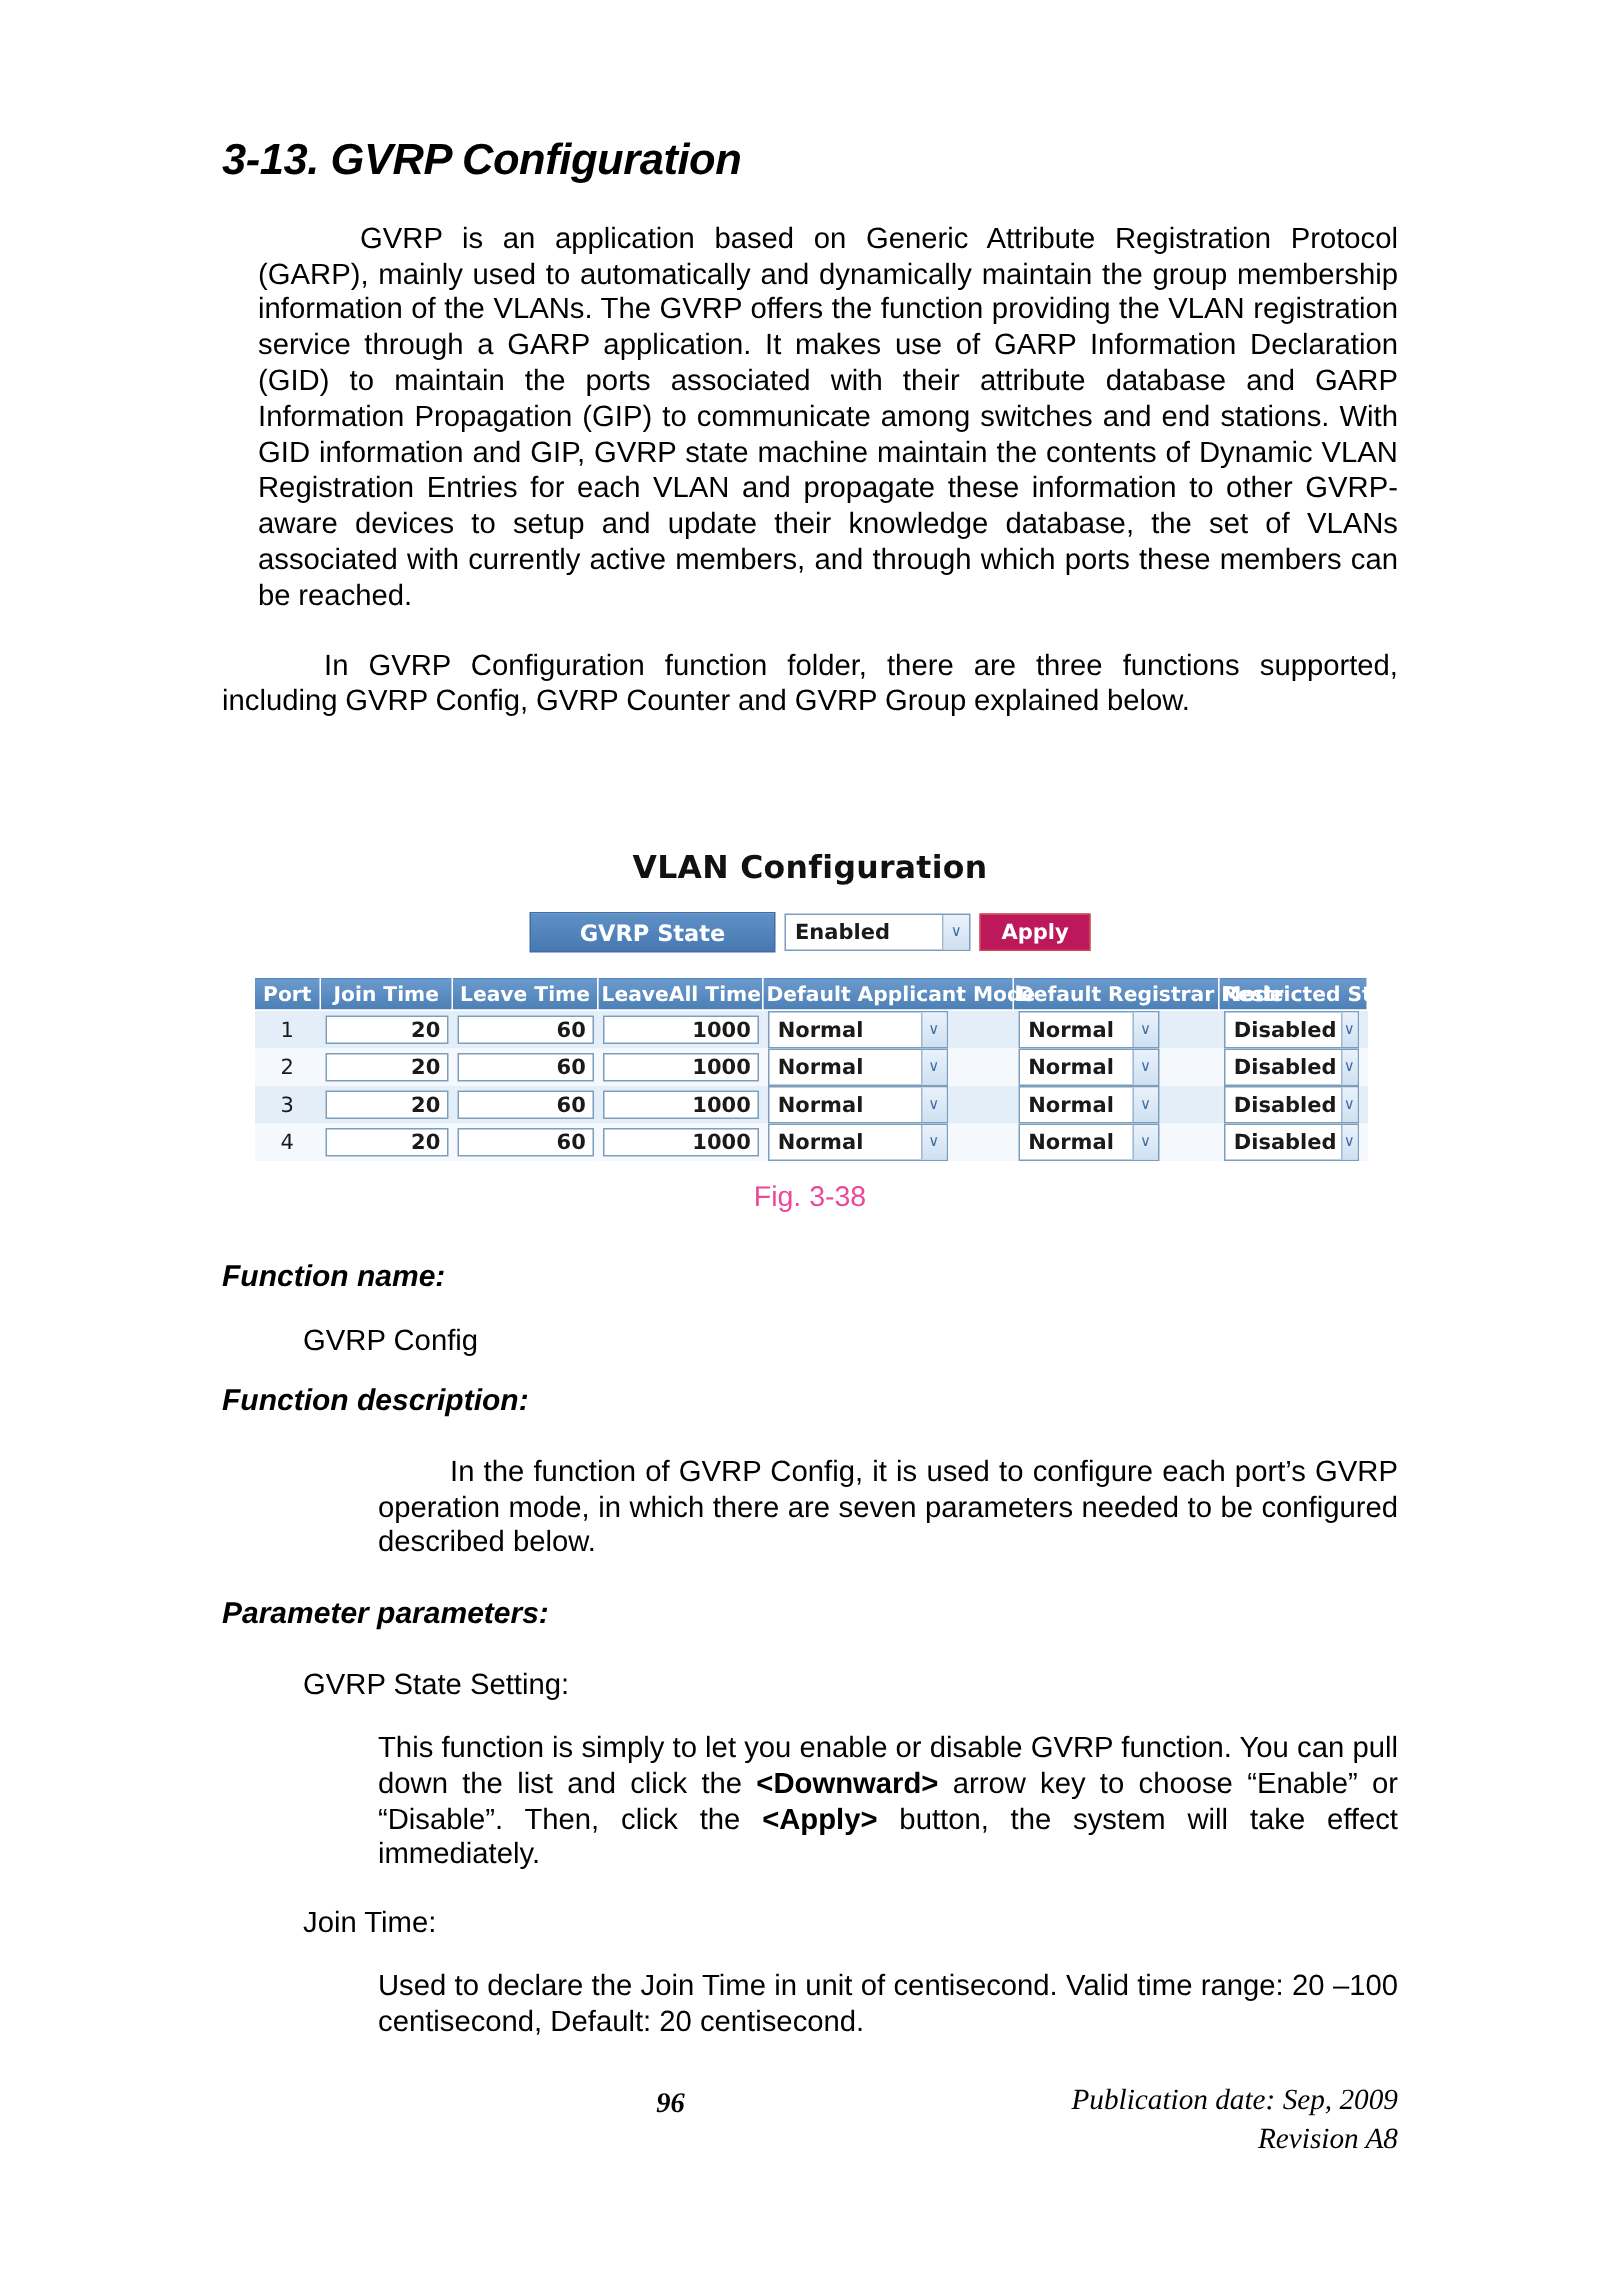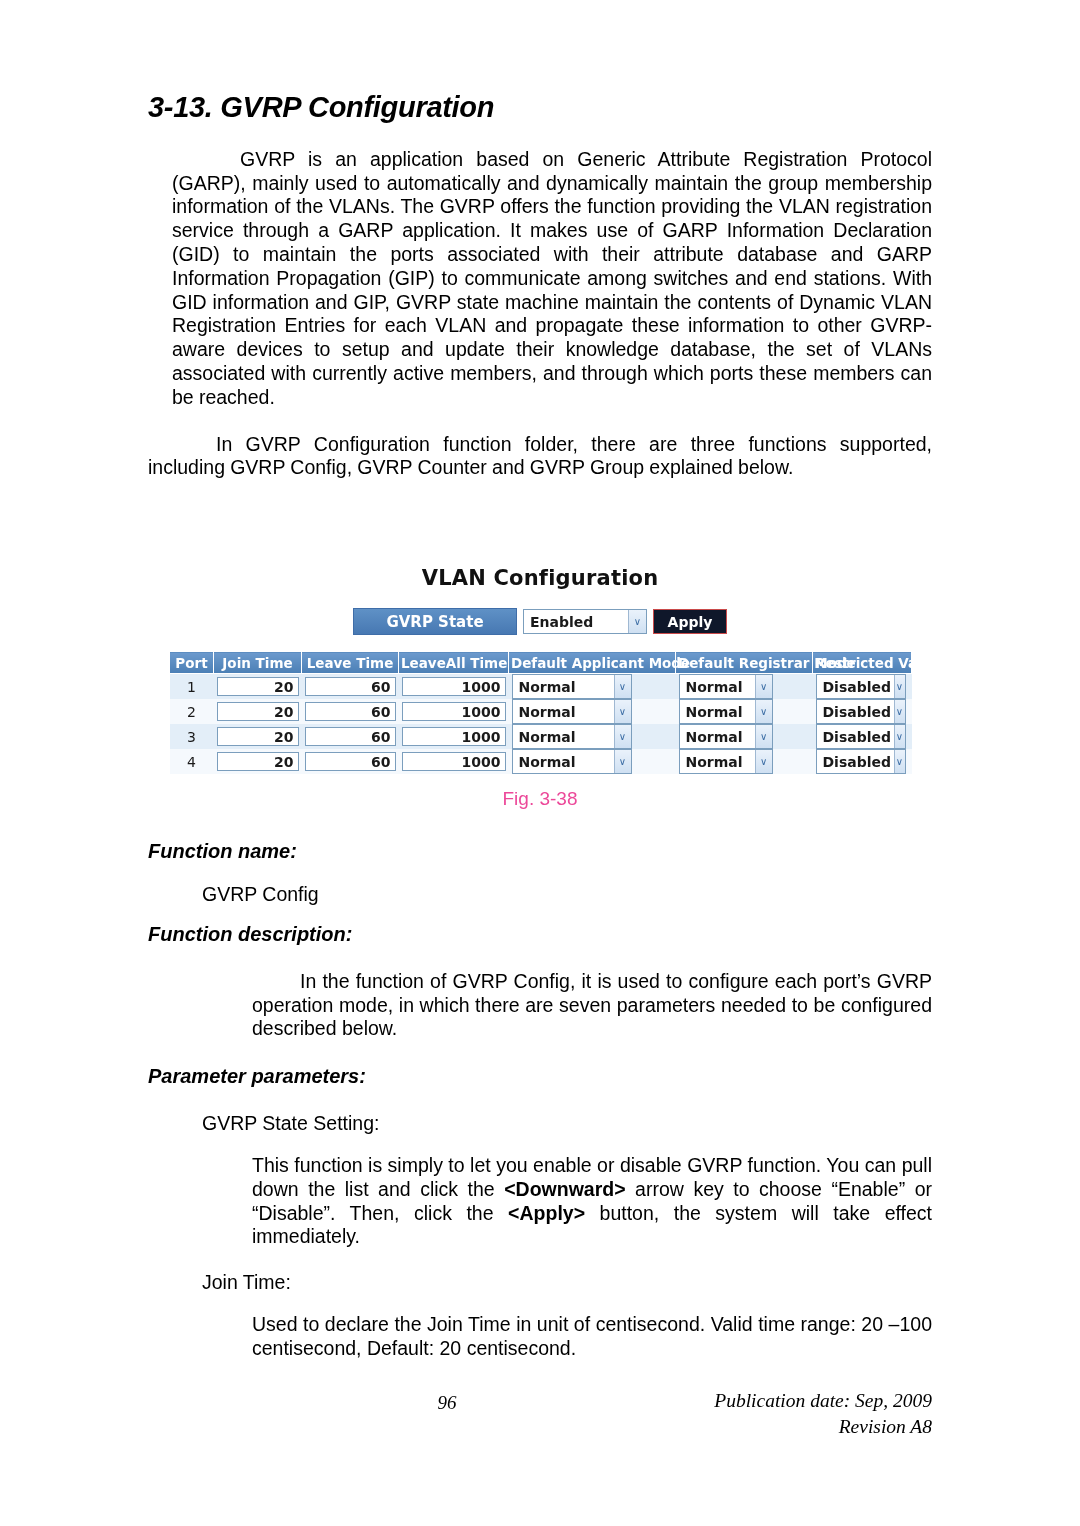--- a/index.html
+++ b/index.html
@@ -144,21 +144,21 @@
     justify-content: center;
     color: #3d6ea5;
     font-size: 10px;
   }
   .state-select { min-width: 74px; gap: 36px; }
   .state-select .sel-text { justify-content: flex-start; width: 56px; }
 
   .apply-btn {
     height: 23px;
     min-width: 56px;
-    background: #0f172a;
+    background: #be185d;
     border: 1px solid #c94a4a;
     color: #ffffff;
     font-weight: bold;
     font-size: 14px;
     display: inline-flex;
     align-items: center;
     justify-content: center;
     padding: 0 8px;
     font-family: "DejaVu Sans", sans-serif;
   }
@@ -231,20 +231,21 @@
   }
   .page-num {
     position: absolute;
     left: 0;
     top: 0;
     width: 894px;
     text-align: center;
     font-family: "Liberation Serif", serif;
     font-style: italic;
     font-size: 19px;
+    font-weight: bold;
   }
   .pub-block {
     position: absolute;
     right: 148px;
     top: -4px;
     text-align: right;
     font-family: "Liberation Serif", serif;
     font-style: italic;
     font-size: 19.5px;
     line-height: 26px;
@@ -292,21 +293,21 @@
           <col style="width:99px">
         </colgroup>
         <thead>
           <tr>
             <th>Port</th>
             <th>Join Time</th>
             <th>Leave Time</th>
             <th>LeaveAll Time</th>
             <th>Default Applicant Mode</th>
             <th>Default Registrar Mode</th>
-            <th>Restricted Valid</th>
+            <th>Restricted State</th>
           </tr>
         </thead>
         <tbody>
           <tr class="row-odd">
             <td class="port-cell">1</td>
             <td>
               <div class="num-input">20</div>
             </td>
             <td>
               <div class="num-input">60</div>

